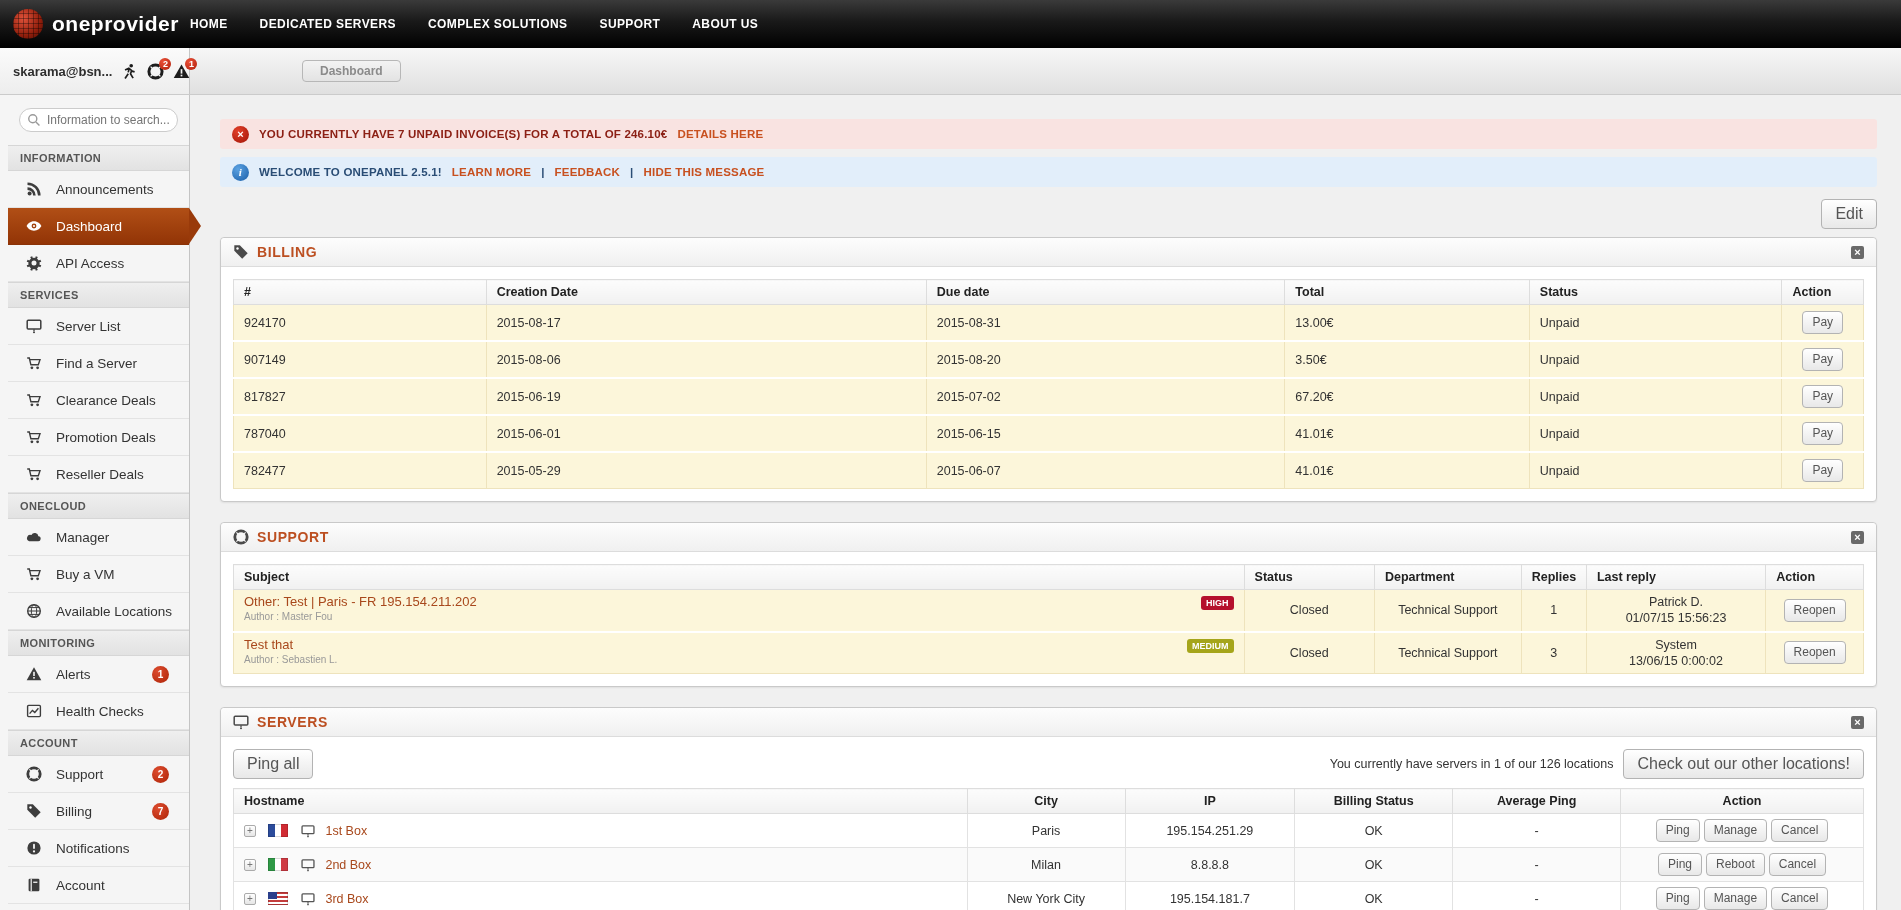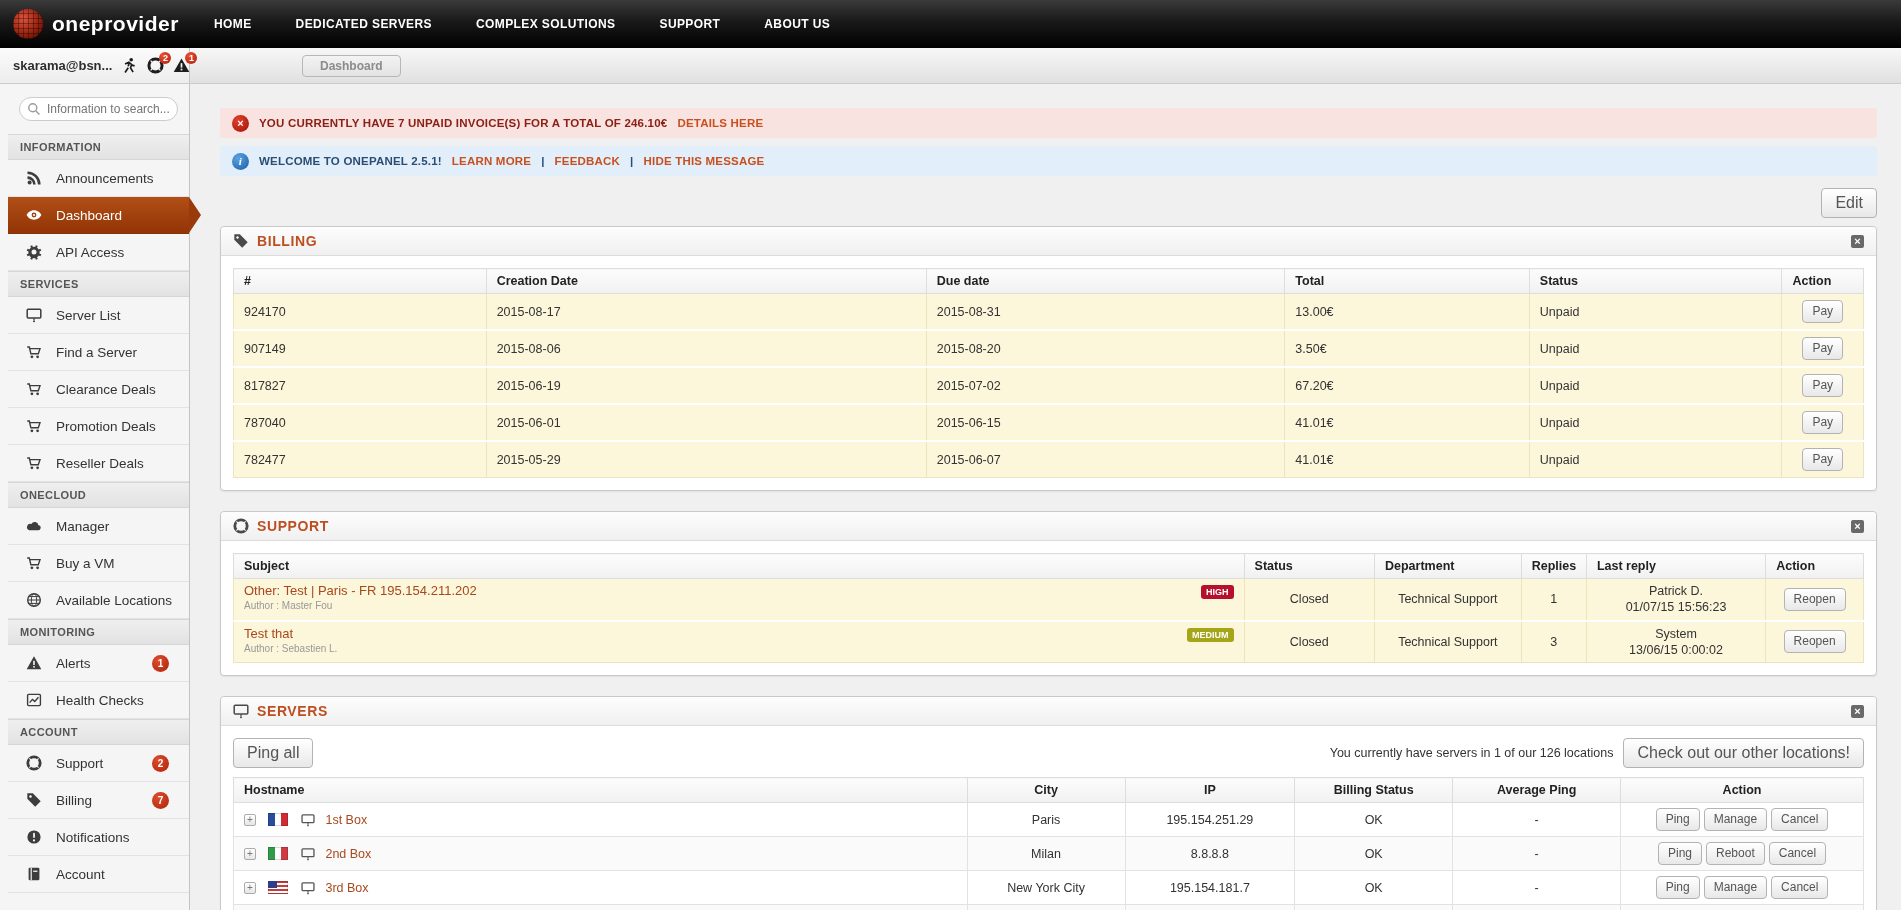--- a/index.html
+++ b/index.html
@@ -16,25 +16,25 @@
   .topnav { height:48px; background:linear-gradient(#3a3a3a,#191919 45%,#000); display:flex; align-items:center; }
   .logo { width:190px; display:flex; align-items:center; gap:9px; padding-left:13px; cursor:pointer; }
   .globe {
     width:30px; height:30px; border-radius:50%;
     background:
       repeating-linear-gradient(90deg, rgba(0,0,0,.35) 0 1px, transparent 1px 5px),
       repeating-linear-gradient(0deg, rgba(0,0,0,.35) 0 1px, transparent 1px 5px),
       radial-gradient(circle at 35% 32%, #e0523a, #8e1d0b 62%, #450d04);
   }
   .logo-text { color:#fff; font-size:21px; font-weight:bold; letter-spacing:.5px; }
-  .topnav nav { display:flex; gap:44px; margin-left:24px; }
+  .topnav nav { display:flex; gap:32px; }
   .topnav nav a { color:#fff; font-size:12px; font-weight:bold; letter-spacing:.4px; }
 
   
-  .subbar { height:36px; display:flex; background:linear-gradient(#f7f7f7,#e0e0e0); border-bottom:1px solid #cbcbcb; }
+  .subbar { height:47px; display:flex; background:linear-gradient(#f7f7f7,#e0e0e0); border-bottom:1px solid #cbcbcb; }
   .userbox { width:190px; display:flex; align-items:center; gap:9px; padding:0 8px 0 13px; background:linear-gradient(#fbfbfb,#ededed); border-right:1px solid #c6c6c6; }
   .username { font-weight:bold; font-size:13px; color:#2e2e2e; white-space:nowrap; }
   .ubicon { position:relative; width:17px; height:17px; color:#1d1d1d; cursor:pointer; flex:0 0 17px; }
   .ubadge { position:absolute; top:-5px; right:-7px; min-width:12px; height:12px; border-radius:7px;
     background:radial-gradient(circle at 35% 30%, #ea5038, #b01f0a); color:#fff; font-size:9px; font-weight:bold;
     line-height:12px; text-align:center; padding:0 2px; }
   .crumb-area { flex:1; display:flex; align-items:center; padding-left:112px; }
   .crumb-tab { border:1px solid #b7b7b7; border-radius:4px; background:linear-gradient(#f3f3f3,#e3e3e3);
     color:#8b8b8b; font-size:12px; font-weight:bold; padding:3px 17px; cursor:pointer; }
 

